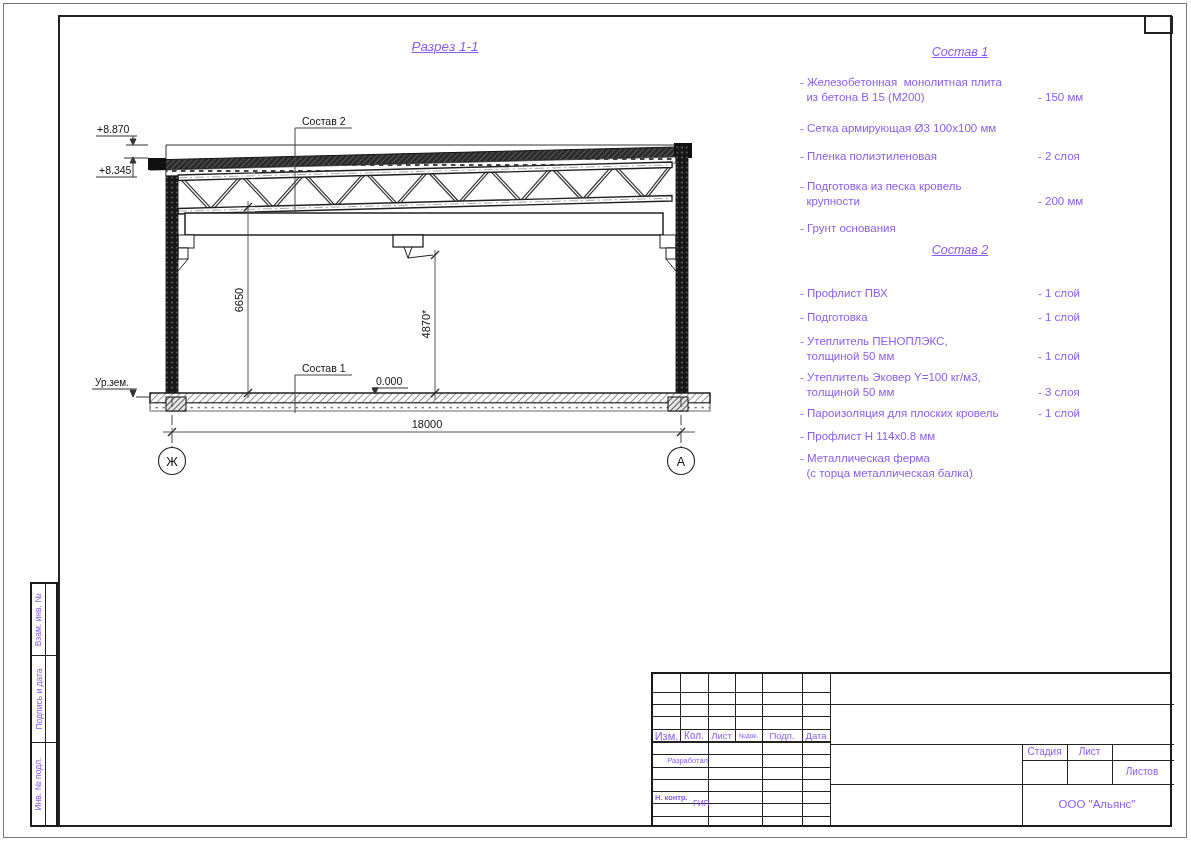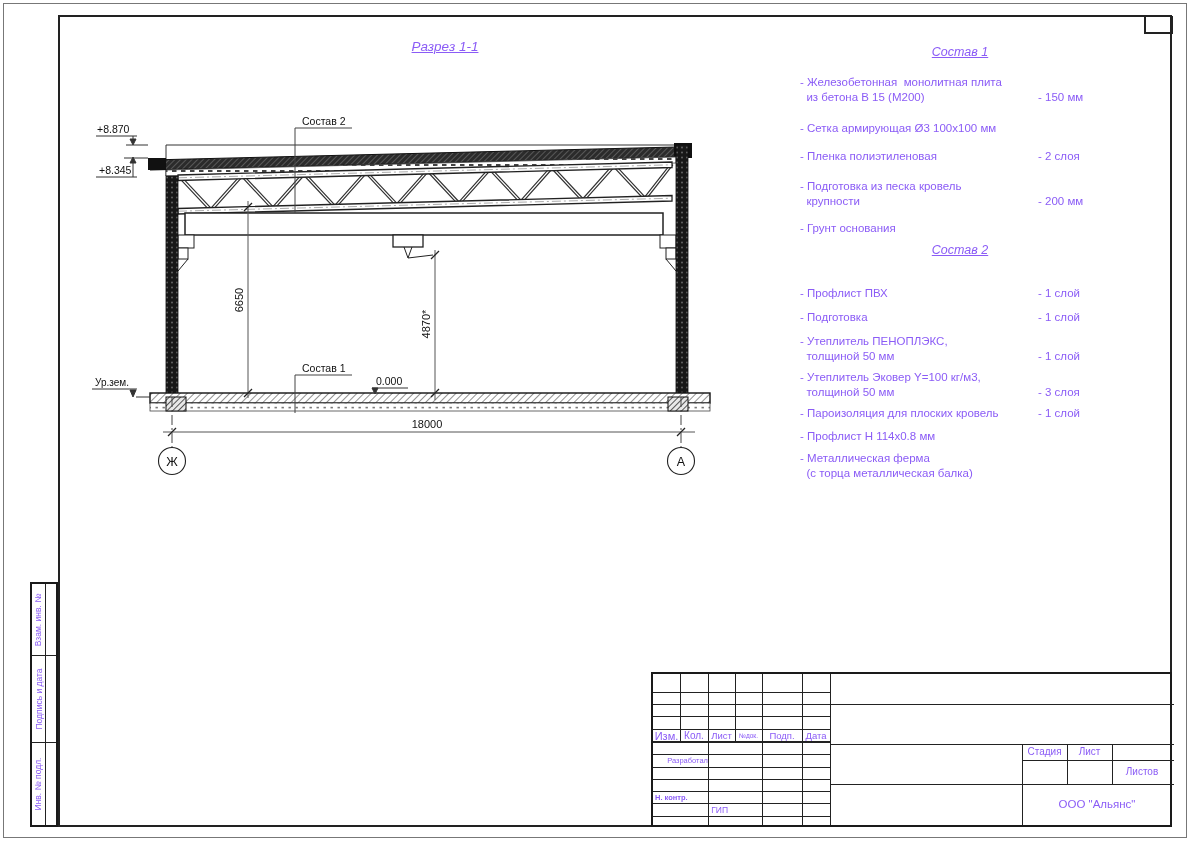--- a/index.html
+++ b/index.html
@@ -272,21 +272,21 @@
 
     <div class="cell" style="left:0;top:56px;width:27px;font-size:11px;">Изм.</div>
     <div class="cell" style="left:27px;top:56px;width:28px;font-size:10px;">Кол.</div>
     <div class="cell" style="left:55px;top:56px;width:27px;font-size:9.5px;">Лист</div>
     <div class="cell" style="left:82px;top:58px;width:27px;font-size:6.5px;">№док.</div>
     <div class="cell" style="left:109px;top:56px;width:40px;font-size:9.5px;">Подп.</div>
     <div class="cell" style="left:149px;top:56px;width:28px;font-size:9.5px;">Дата</div>
 
     <div class="cell" style="left:2px;top:82px;width:53px;font-size:7.5px;text-align:right;">Разработал</div>
     <div class="cell" style="left:2px;top:119px;width:53px;font-size:7.5px;text-align:left;font-weight:bold;">Н. контр.</div>
-    <div class="cell" style="left:2px;top:131px;width:53px;font-size:8.5px;text-align:right;padding-left:20px;">ГИП</div>
+    <div class="cell" style="left:2px;top:124px;width:53px;font-size:8.5px;text-align:center;padding-left:20px;">ГИП</div>
 
     <div class="hl" style="left:177px;top:30px;width:344px;"></div>
     <div class="hl" style="left:177px;top:70px;width:344px;"></div>
     <div class="hl" style="left:177px;top:110px;width:192px;"></div>
     <div class="vl" style="left:369px;top:70px;height:81px;"></div>
     <div class="vl" style="left:414px;top:70px;height:40px;"></div>
     <div class="vl" style="left:459px;top:70px;height:40px;"></div>
     <div class="hl" style="left:369px;top:86px;width:152px;"></div>
     <div class="hl" style="left:369px;top:110px;width:152px;"></div>
     <div class="cell" style="left:369px;top:72px;width:45px;font-size:10px;">Стадия</div>

